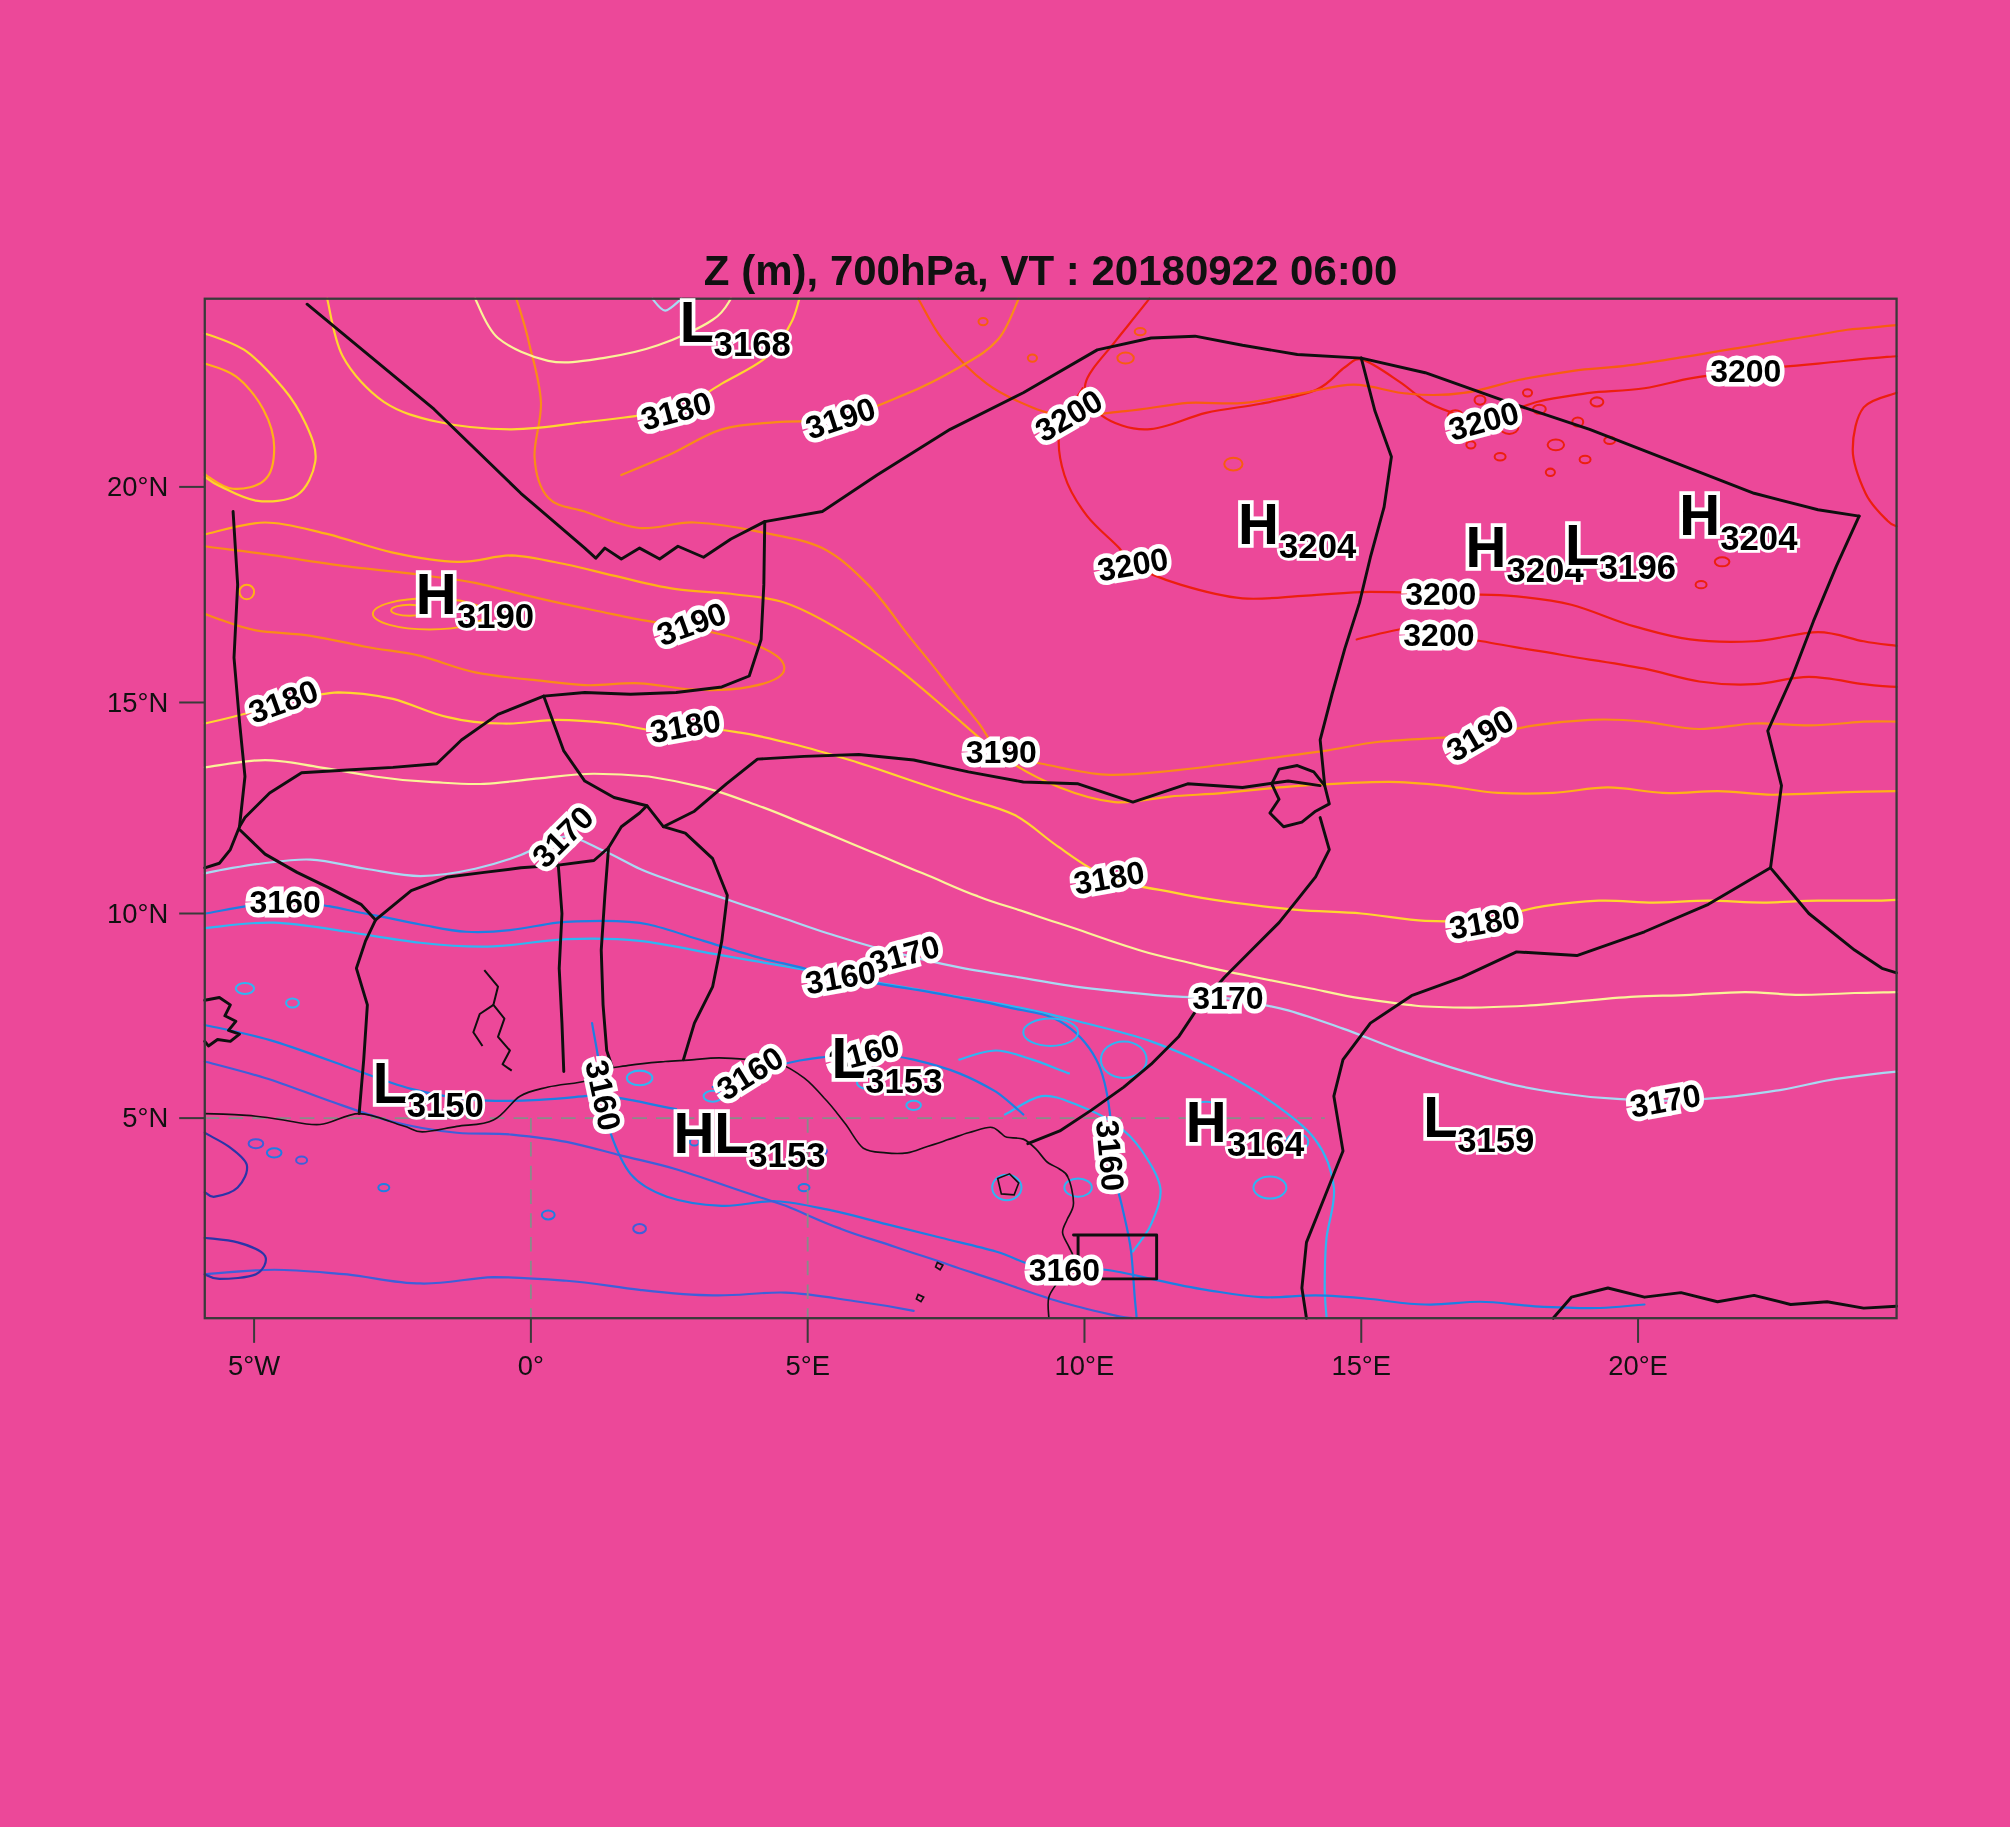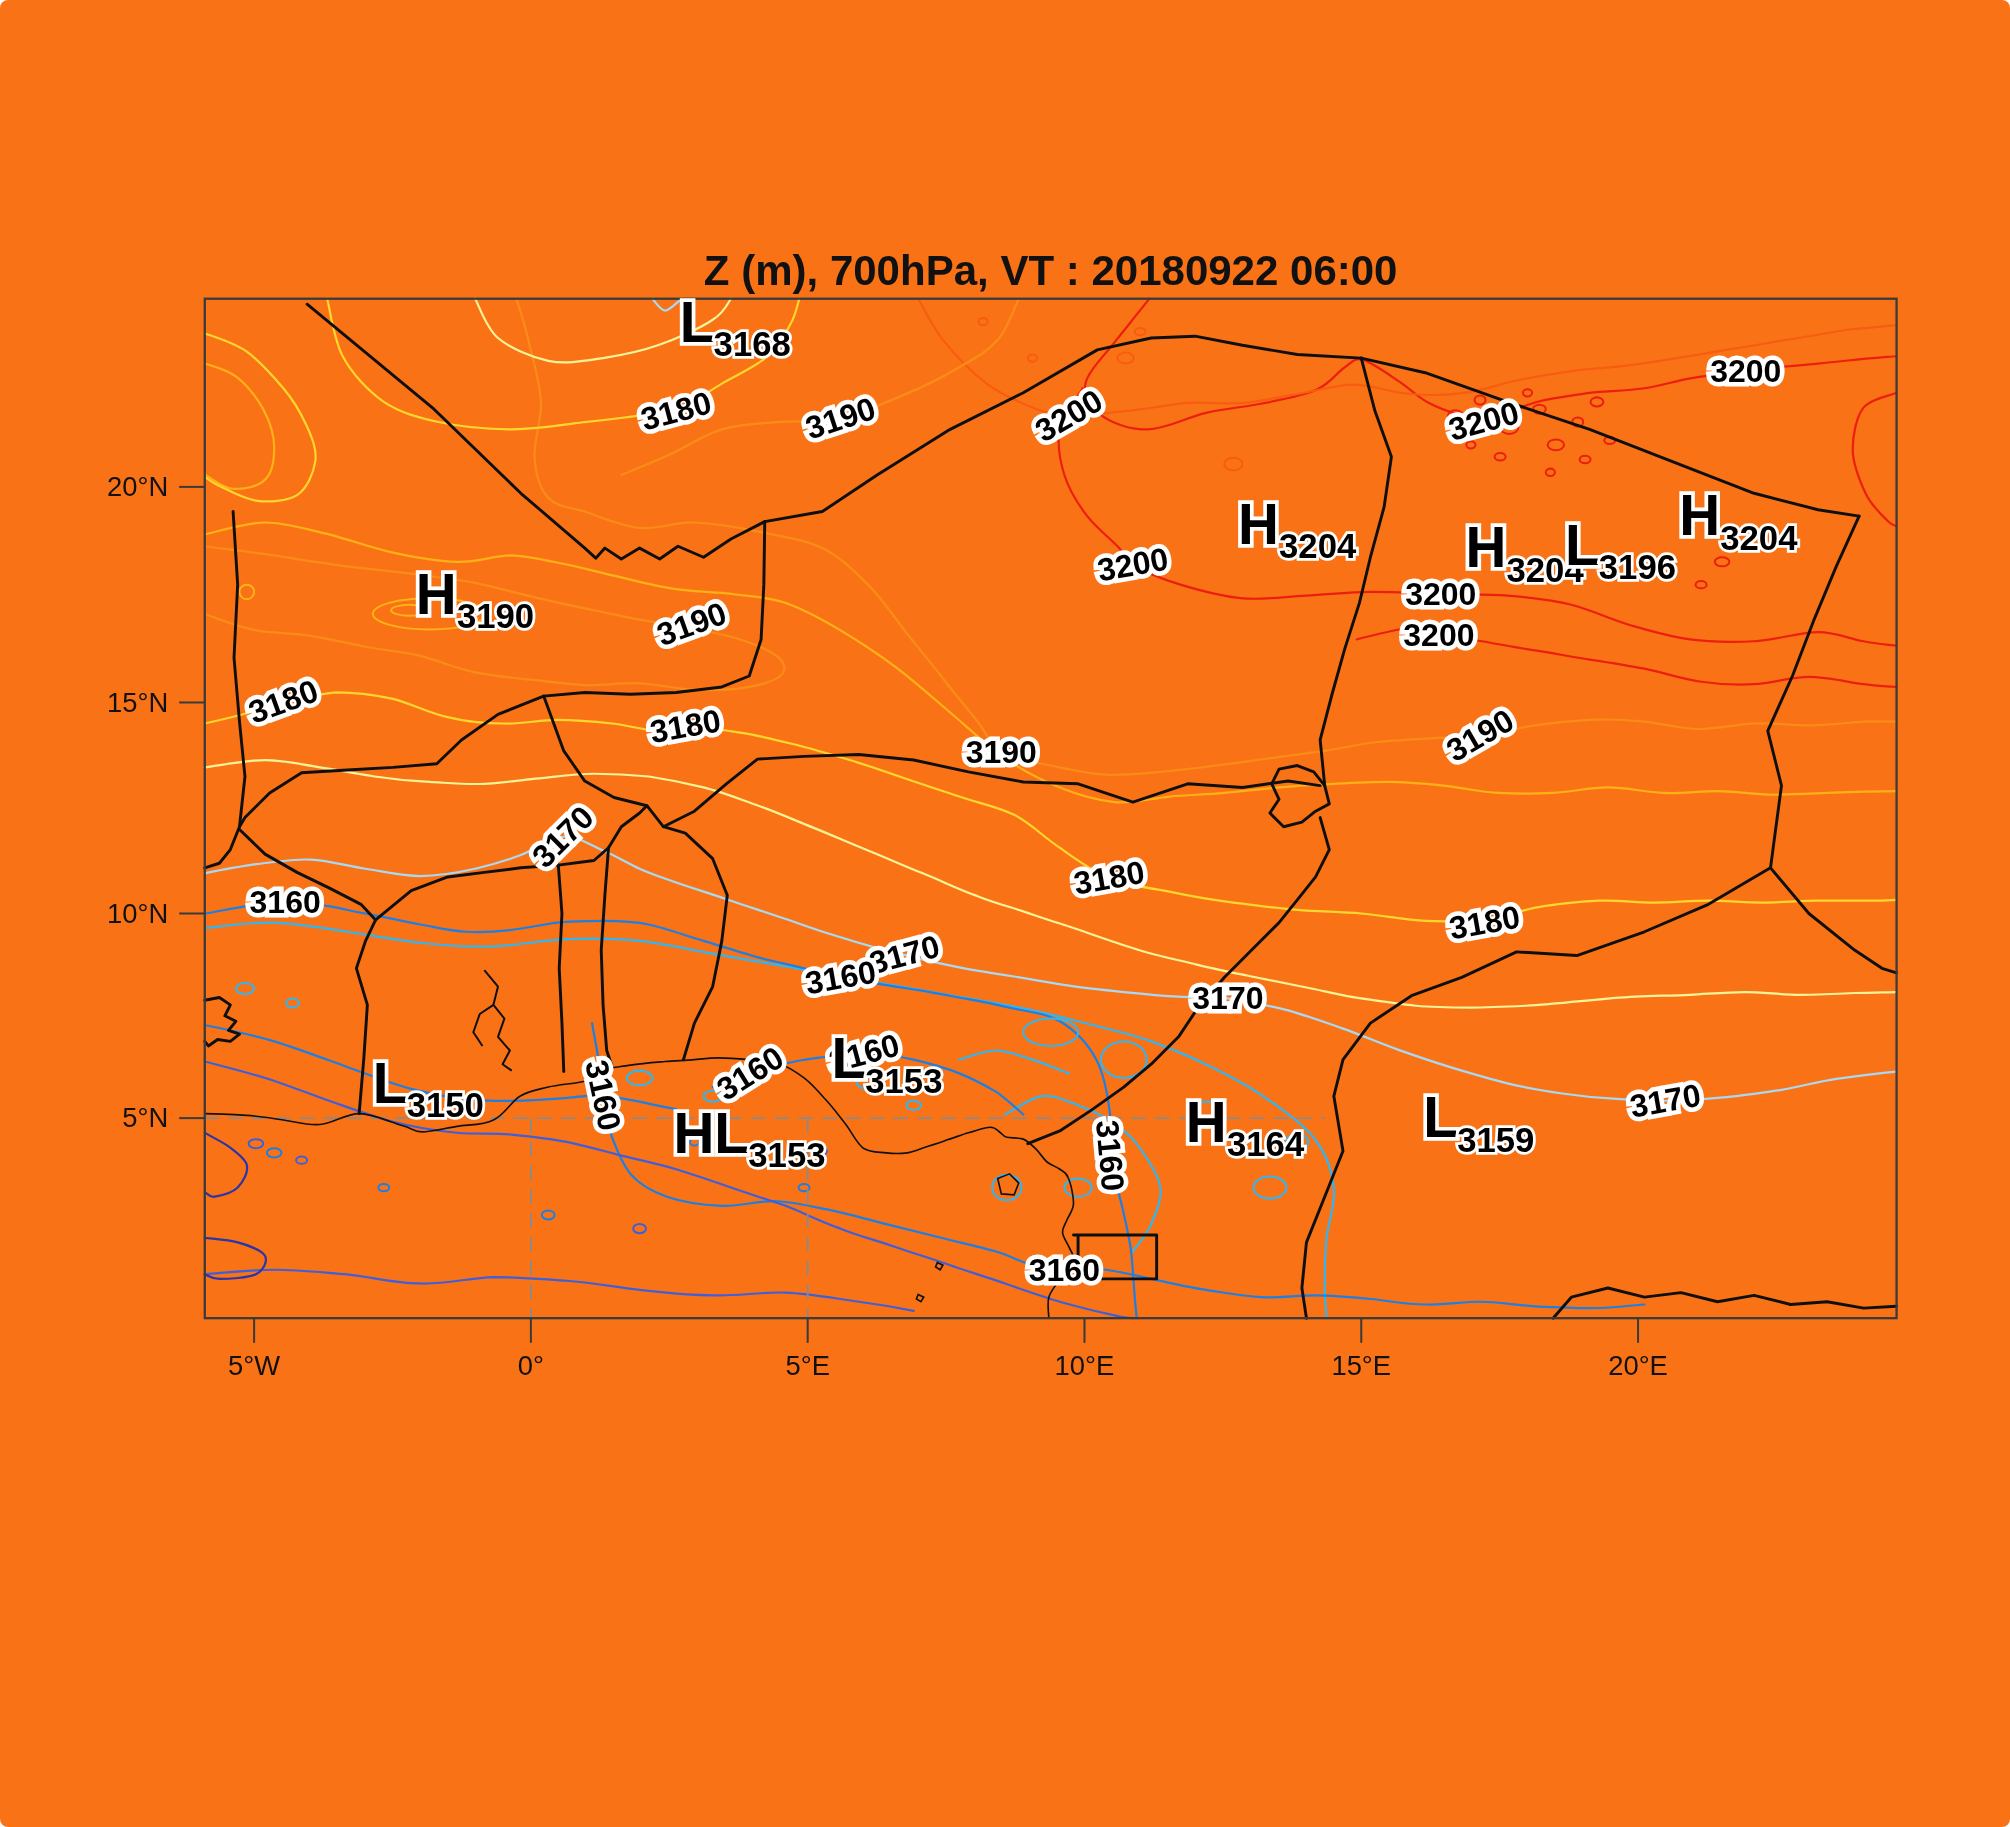--- a/index.html
+++ b/index.html
@@ -1,17 +1,17 @@
 <!DOCTYPE html>
 <html style="font-size:14.6px"><head>
 <meta charset="utf-8">
 <style>
   html,body{margin:0;padding:0;background:#fff;}
-  .page{position:relative;width:2010px;height:1827px;background:#f97316;overflow:hidden;
-        font-family:"Liberation Sans","DejaVu Sans",sans-serif;border-radius:8px;}
+  .page{position:relative;width:2010px;height:1827px;background:#ec4899;overflow:hidden;
+        font-family:"Liberation Sans","DejaVu Sans",sans-serif;}
   svg text{font-family:"Liberation Sans","DejaVu Sans",sans-serif;}
   .title-text{font-size:46px;font-weight:bold;fill:#111;}
 </style>
 </head>
 <body>
 
 <div class="page">
   <svg id="plot" width="2010" height="1827" viewBox="0 0 2200 2000" xmlns="http://www.w3.org/2000/svg">
     <text class="title-text" x="1150" y="312" text-anchor="middle">Z (m), 700hPa, VT : 20180922  06:00</text>
   <path d="M1258,327C1252,335 1234,357 1222,372C1210,388 1191,406 1188,420C1185,434 1195,447 1206,455C1217,463 1237,471 1256,470C1275,470 1299,457 1320,452C1341,447 1360,446 1380,442C1400,438 1427,433 1442,426C1457,419 1464,407 1472,402C1480,397 1482,391 1492,394C1502,397 1520,410 1532,418C1544,426 1551,434 1562,440C1573,446 1590,452 1600,455C1610,459 1610,464 1624,461C1638,459 1663,445 1682,440C1701,435 1720,433 1740,430C1760,428 1781,428 1800,425C1819,422 1834,417 1852,414C1871,411 1888,409 1911,406C1934,403 1967,400 1990,398C2013,396 2036,393 2050,392C2064,391 2072,390 2076,390" fill="none" stroke="#EC1F0F" stroke-width="2.4" stroke-linejoin="round" stroke-linecap="round"></path>

